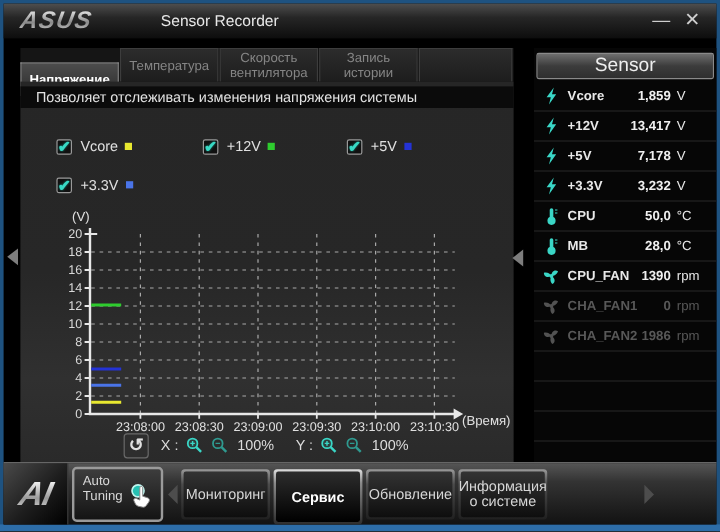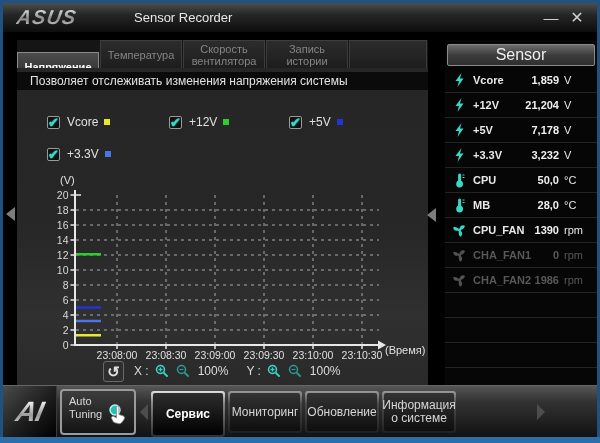--- a/index.html
+++ b/index.html
@@ -257,21 +257,21 @@
         </svg>
       <span class="slabel">Vcore</span>
       <span class="svalue">1,859</span>
       <span class="sunit">V</span>
     </div>
     <div class="srow">
       <svg class="sicon" viewBox="0 0 16 16">
           <polygon points="10,1 4,9 7.5,9 6,15 12,6.5 8.5,6.5" fill="#3ad6c6"></polygon>
         </svg>
       <span class="slabel">+12V</span>
-      <span class="svalue">21,204</span>
+      <span class="svalue">13,417</span>
       <span class="sunit">V</span>
     </div>
     <div class="srow">
       <svg class="sicon" viewBox="0 0 16 16">
           <polygon points="10,1 4,9 7.5,9 6,15 12,6.5 8.5,6.5" fill="#3ad6c6"></polygon>
         </svg>
       <span class="slabel">+5V</span>
       <span class="svalue">7,178</span>
       <span class="sunit">V</span>
     </div>
@@ -358,25 +358,25 @@
 Tuning</div>
       <span class="hand">
         <svg width="30" height="30" viewBox="0 0 30 30">
           <circle cx="13" cy="12" r="5" fill="#25c0b2" stroke="#bff5ef" stroke-width="1.4"></circle>
           <path d="M14.5 9.5 c0-1.6 2.4-1.6 2.4 0 l0 7 3.8 1.2 c2 .6 2.3 2.2 1.2 3.8 l-2 2.8 c-.8 1.1-2 1.6-3.3 1.3 l-3.5-.8 c-1-.25-1.8-.9-2.2-1.8 l-1.3-2.7 c-.6-1.3.7-2.5 2-1.9 l2.9 1.3 z" fill="#fff" stroke="#8a8a8a" stroke-width="0.8"></path>
         </svg>
       </span>
     </div>
     <div class="chev chev-left"></div>
     <div class="navrow">
+      <div class="navbtn">
+          <div class="inner">Мониторинг</div>
+        </div>
       <div class="navbtn active">
           <div class="inner">Сервис</div>
-        </div>
-      <div class="navbtn">
-          <div class="inner">Мониторинг</div>
         </div>
       <div class="navbtn">
           <div class="inner">Обновление</div>
         </div>
       <div class="navbtn">
           <div class="inner">Информация о системе</div>
         </div>
     </div>
     <div class="chev chev-right"></div>
   </div>

